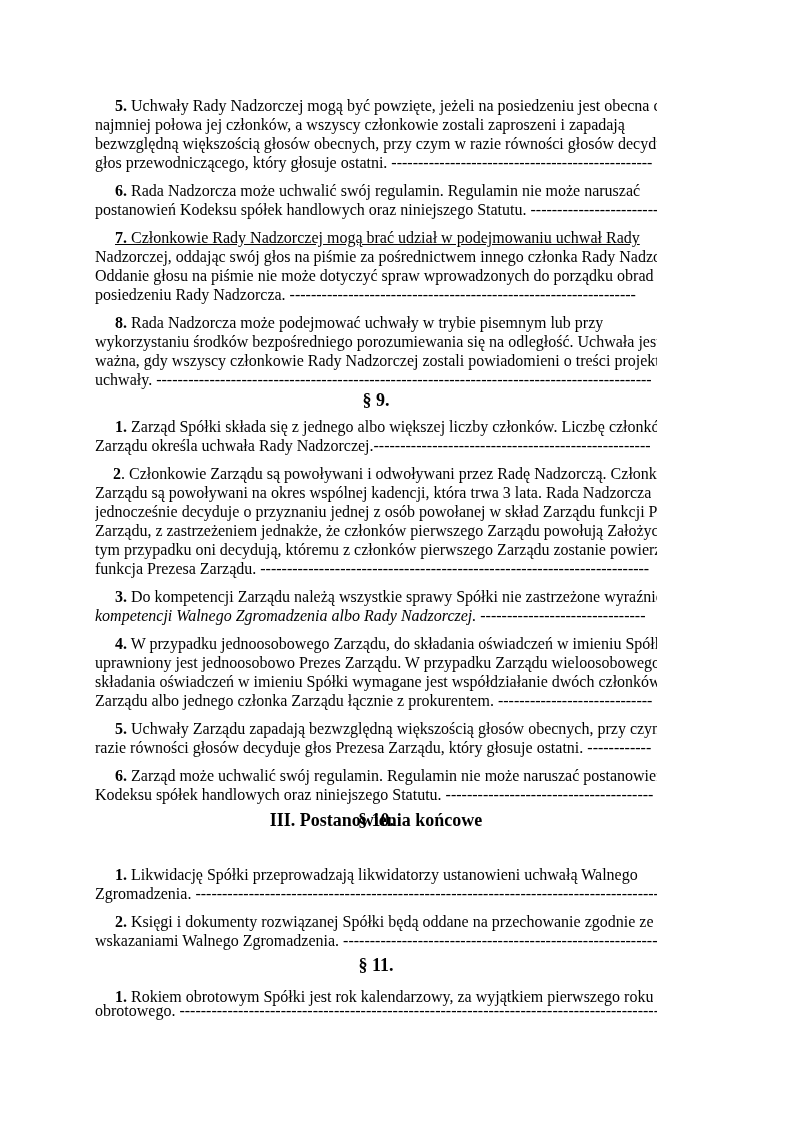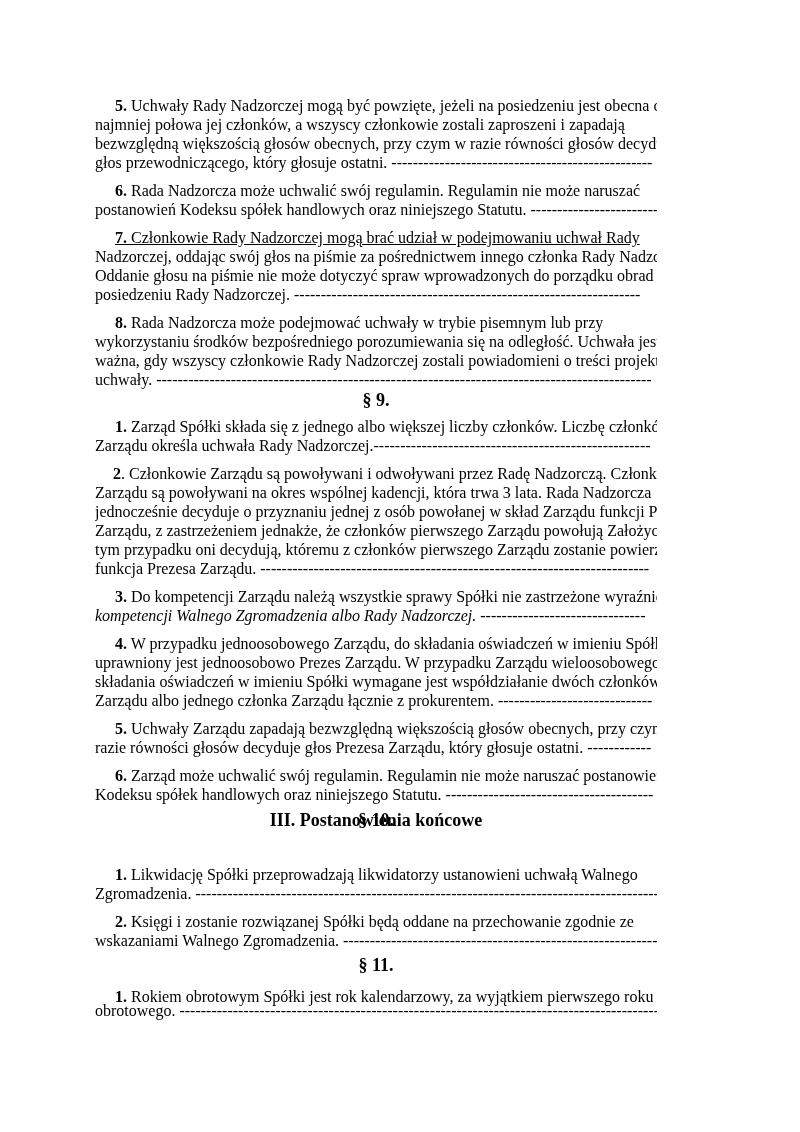--- a/index.html
+++ b/index.html
@@ -21,21 +21,21 @@
   <div class="line" style="top: 116px; max-width: 562px; overflow: hidden;">najmniej połowa jej członków, a wszyscy członkowie zostali zaproszeni i zapadają</div>
   <div class="line" style="top: 135px; max-width: 562px; overflow: hidden;">bezwzględną większością głosów obecnych, przy czym w razie równości głosów decyduje</div>
   <div class="line" style="top: 154px; max-width: 562px; overflow: hidden;">głos przewodniczącego, który głosuje ostatni. -------------------------------------------------</div>
 
   <div class="line ind" style="top: 182px; max-width: 542px; overflow: hidden;"><span class="num">6.</span> <span>Rada Nadzorcza może uchwalić swój regulamin. Regulamin nie może naruszać</span></div>
   <div class="line" style="top: 201px; max-width: 562px; overflow: hidden;">postanowień Kodeksu spółek handlowych oraz niniejszego Statutu. ------------------------</div>
 
   <div class="line ind" style="top: 229px; max-width: 542px; overflow: hidden; text-decoration: underline;"><span class="num">7.</span> <span>Członkowie Rady Nadzorczej mogą brać udział w podejmowaniu uchwał Rady</span></div>
   <div class="line" style="top: 248px; max-width: 562px; overflow: hidden;">Nadzorczej, oddając swój głos na piśmie za pośrednictwem innego członka Rady Nadzorczej.</div>
   <div class="line" style="top: 267px; max-width: 562px; overflow: hidden;">Oddanie głosu na piśmie nie może dotyczyć spraw wprowadzonych do porządku obrad na</div>
-  <div class="line" style="top: 286px; max-width: 562px; overflow: hidden;">posiedzeniu Rady Nadzorczej.  -----------------------------------------------------------------</div>
+  <div class="line" style="top: 286px; max-width: 562px; overflow: hidden;">posiedzeniu Rady Nadzorcza.  -----------------------------------------------------------------</div>
 
   <div class="line ind" style="top: 314px; max-width: 542px; overflow: hidden;"><span class="num">8.</span> <span>Rada Nadzorcza może podejmować uchwały w trybie pisemnym lub przy</span></div>
   <div class="line" style="top: 333px; max-width: 562px; overflow: hidden;">wykorzystaniu środków bezpośredniego porozumiewania się na odległość. Uchwała jest</div>
   <div class="line" style="top: 352px; max-width: 562px; overflow: hidden;">ważna, gdy wszyscy członkowie Rady Nadzorczej zostali powiadomieni o treści projektu</div>
   <div class="line" style="top: 371px; max-width: 562px; overflow: hidden;">uchwały. ---------------------------------------------------------------------------------------------</div>
 
   <div class="head" style="top:390px;">§ 9.</div>
 
   <div class="line ind" style="top: 418px; max-width: 542px; overflow: hidden;"><span class="num">1.</span> <span>Zarząd Spółki składa się z jednego albo większej liczby członków. Liczbę członków</span></div>
   <div class="line" style="top: 437px; max-width: 562px; overflow: hidden;">Zarządu określa uchwała Rady Nadzorczej.----------------------------------------------------</div>
@@ -61,20 +61,20 @@
   <div class="line ind" style="top: 767px; max-width: 542px; overflow: hidden;"><span class="num">6.</span> <span>Zarząd może uchwalić swój regulamin. Regulamin nie może naruszać postanowień</span></div>
   <div class="line" style="top: 786px; max-width: 562px; overflow: hidden;">Kodeksu spółek handlowych oraz niniejszego Statutu. ---------------------------------------</div>
 
   <div class="head" style="top:810px;">III. Postanowienia końcowe</div>
 
   <div class="head" style="top:810px;">§ 10.</div>
 
   <div class="line ind" style="top: 866px; max-width: 542px; overflow: hidden;"><span class="num">1.</span> <span>Likwidację Spółki przeprowadzają likwidatorzy ustanowieni uchwałą Walnego</span></div>
   <div class="line" style="top: 885px; max-width: 562px; overflow: hidden;">Zgromadzenia. ----------------------------------------------------------------------------------------</div>
 
-  <div class="line ind" style="top: 913px; max-width: 542px; overflow: hidden;"><span class="num">2.</span> <span>Księgi i zostanie rozwiązanej Spółki będą oddane na przechowanie zgodnie ze</span></div>
+  <div class="line ind" style="top: 913px; max-width: 542px; overflow: hidden;"><span class="num">2.</span> <span>Księgi i dokumenty rozwiązanej Spółki będą oddane na przechowanie zgodnie ze</span></div>
   <div class="line" style="top: 932px; max-width: 562px; overflow: hidden;">wskazaniami Walnego Zgromadzenia. --------------------------------------------------------------</div>
 
   <div class="head" style="top:955px;">§ 11.</div>
 
   <div class="line ind" style="top: 988px; max-width: 542px; overflow: hidden;"><span class="num">1.</span> <span>Rokiem obrotowym Spółki jest rok kalendarzowy, za wyjątkiem pierwszego roku</span></div>
   <div class="line" style="top: 1002px; max-width: 562px; overflow: hidden;">obrotowego. -------------------------------------------------------------------------------------------</div>
 </div>
 
 </body></html>

